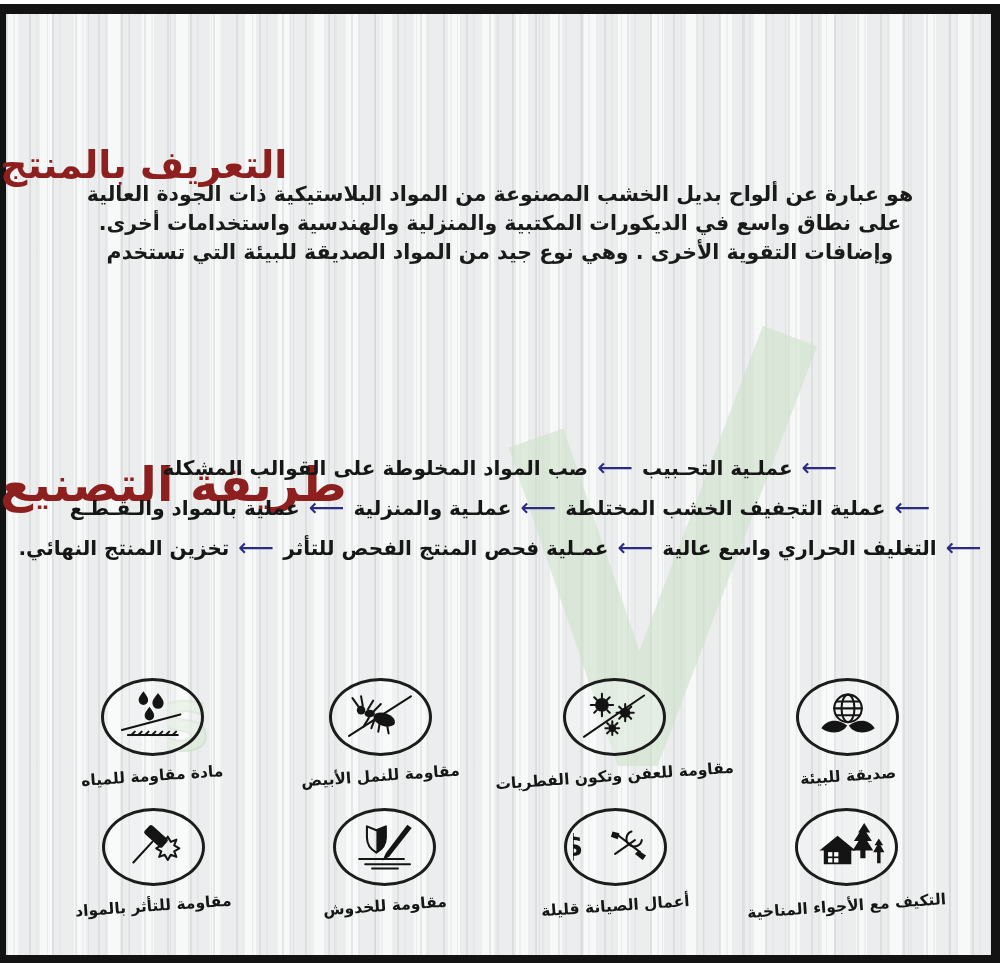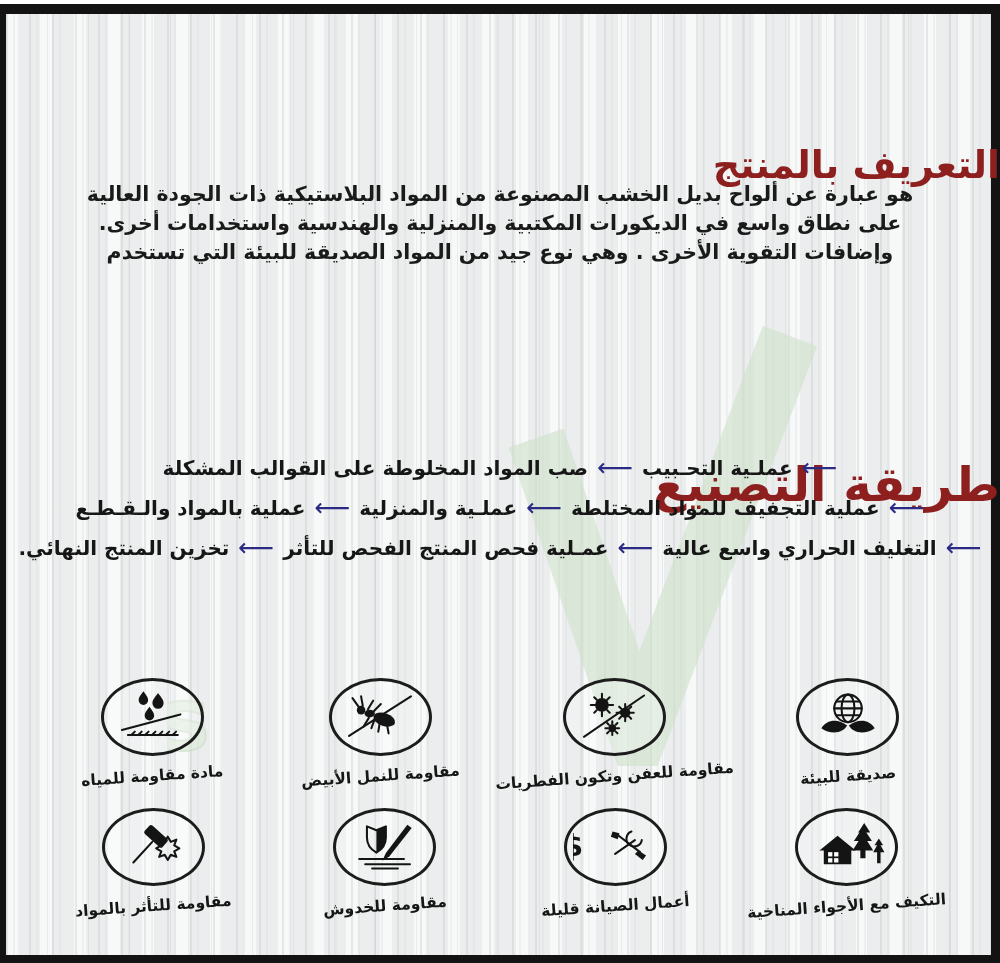--- a/index.html
+++ b/index.html
@@ -15,21 +15,21 @@
     background-color:#eef0f0;
     background-image:
       repeating-linear-gradient(90deg, rgba(186,189,192,.30) 0 2px, rgba(255,255,255,0) 2px 7px, rgba(205,208,211,.22) 7px 9px, rgba(255,255,255,0) 9px 23px),
       repeating-linear-gradient(90deg, rgba(168,172,176,.18) 0 1px, rgba(255,255,255,0) 1px 41px),
       repeating-linear-gradient(90deg, rgba(255,255,255,.55) 0 12px, rgba(233,235,236,.55) 12px 34px);
   }
   
   .watermark{position:absolute;left:168px;top:288px;width:662px;height:478px;opacity:.6;z-index:1;pointer-events:none;}
   
   .sec-title{
-    position:absolute;left:0;right:0;text-align:right;z-index:2;
+    position:absolute;left:0;right:0;text-align:left;z-index:2;
     color:#8e1f1f;font-weight:bold;letter-spacing:0;
   }
   .t1{top:118px;font-size:38px;}
   .t2{top:416px;font-size:48px;}
   
   .intro{
     position:absolute;top:180px;left:28px;right:28px;z-index:2;
     text-align:center;color:#1a1a1a;font-weight:bold;
     font-size:20.5px;line-height:29px;
   }
@@ -82,21 +82,21 @@
 
   <div class="flow">
     <div class="flow-line">
       <span class="flow-arrow">⟵</span>
       <span>عملـية التحـبيب</span>
       <span class="flow-arrow">⟵</span>
       <span>صب المواد المخلوطة على القوالب المشكلة</span>
     </div>
     <div class="flow-line">
       <span class="flow-arrow">⟵</span>
-      <span>عملية التجفيف للمواد المختلطة</span>
+      <span>عملية التجفيف الخشب المختلطة</span>
       <span class="flow-arrow">⟵</span>
       <span>عملـية والمنزلية</span>
       <span class="flow-arrow">⟵</span>
       <span>عملية بالمواد والـقـطـع</span>
     </div>
     <div class="flow-line">
       <span class="flow-arrow">⟵</span>
       <span>التغليف الحراري واسع عالية</span>
       <span class="flow-arrow">⟵</span>
       <span>عمـلية فحص المنتج الفحص للتأثر</span>

